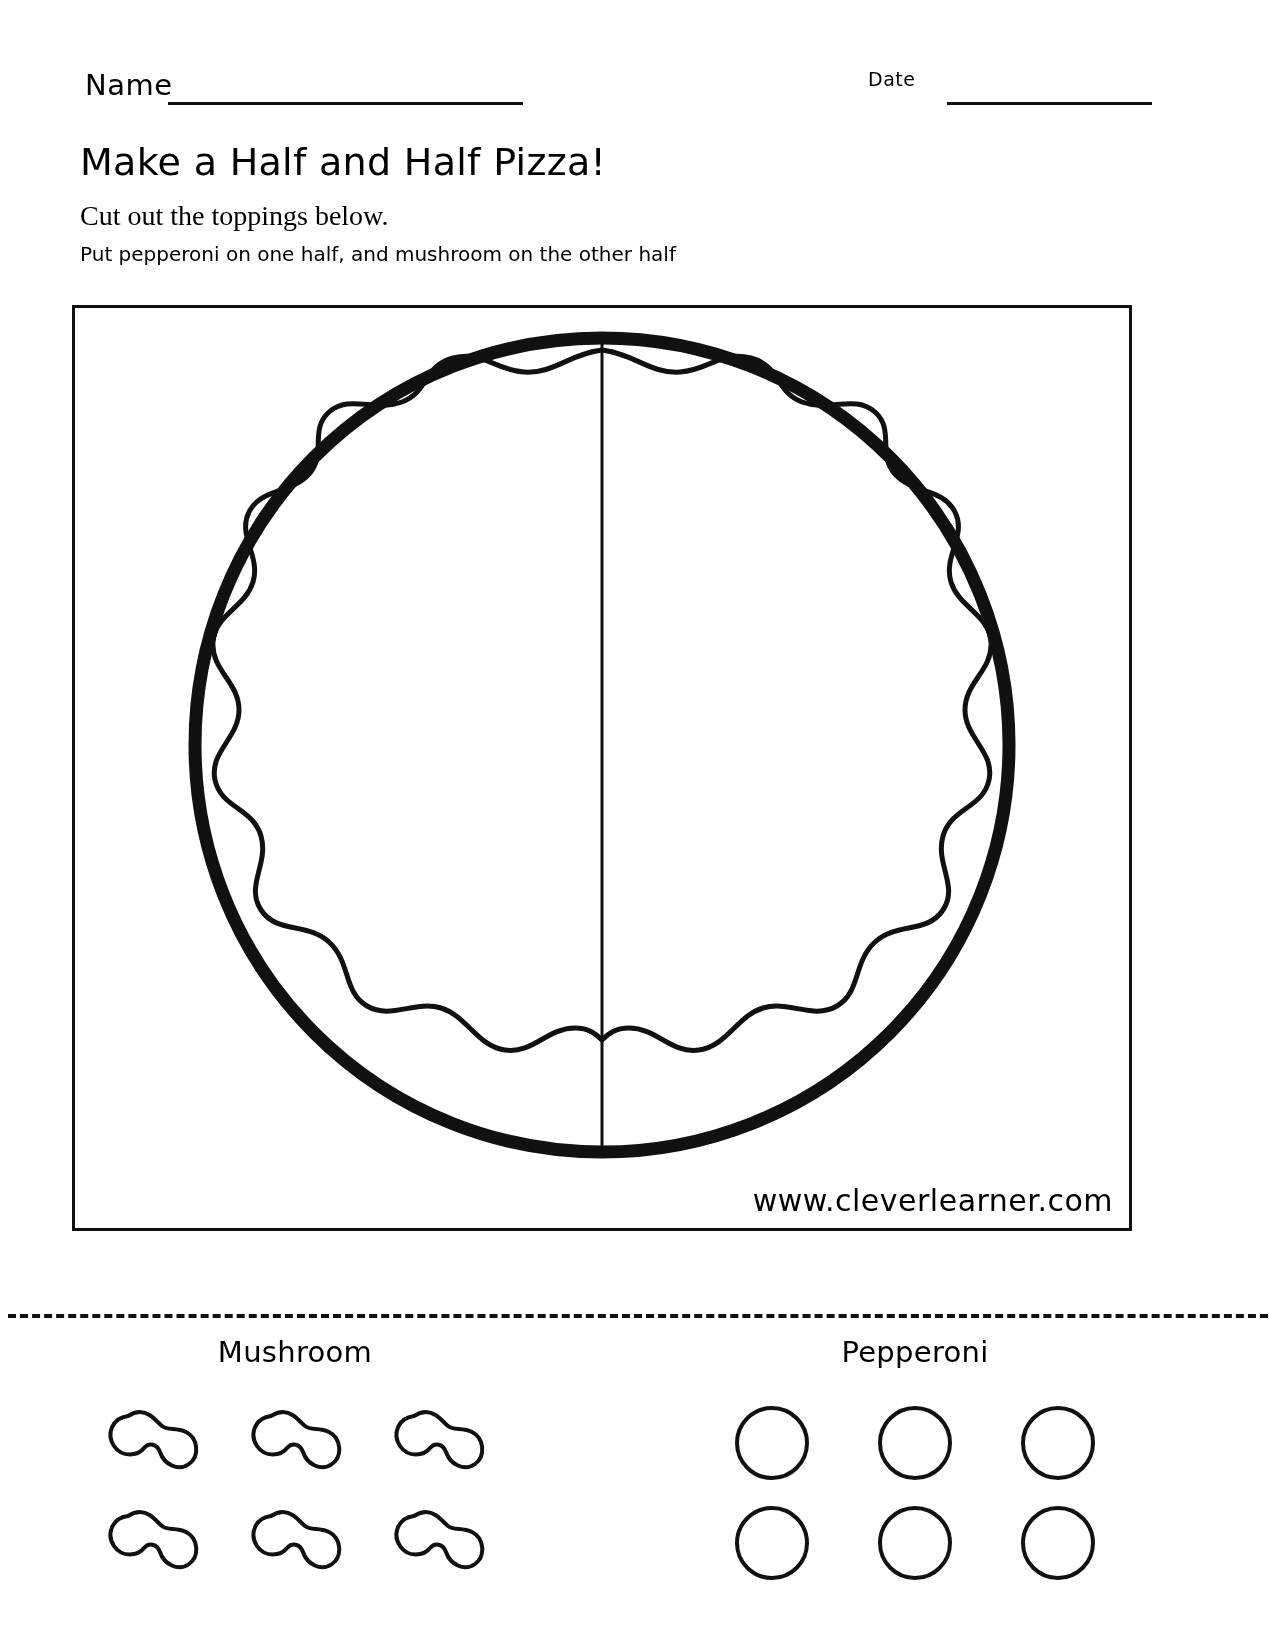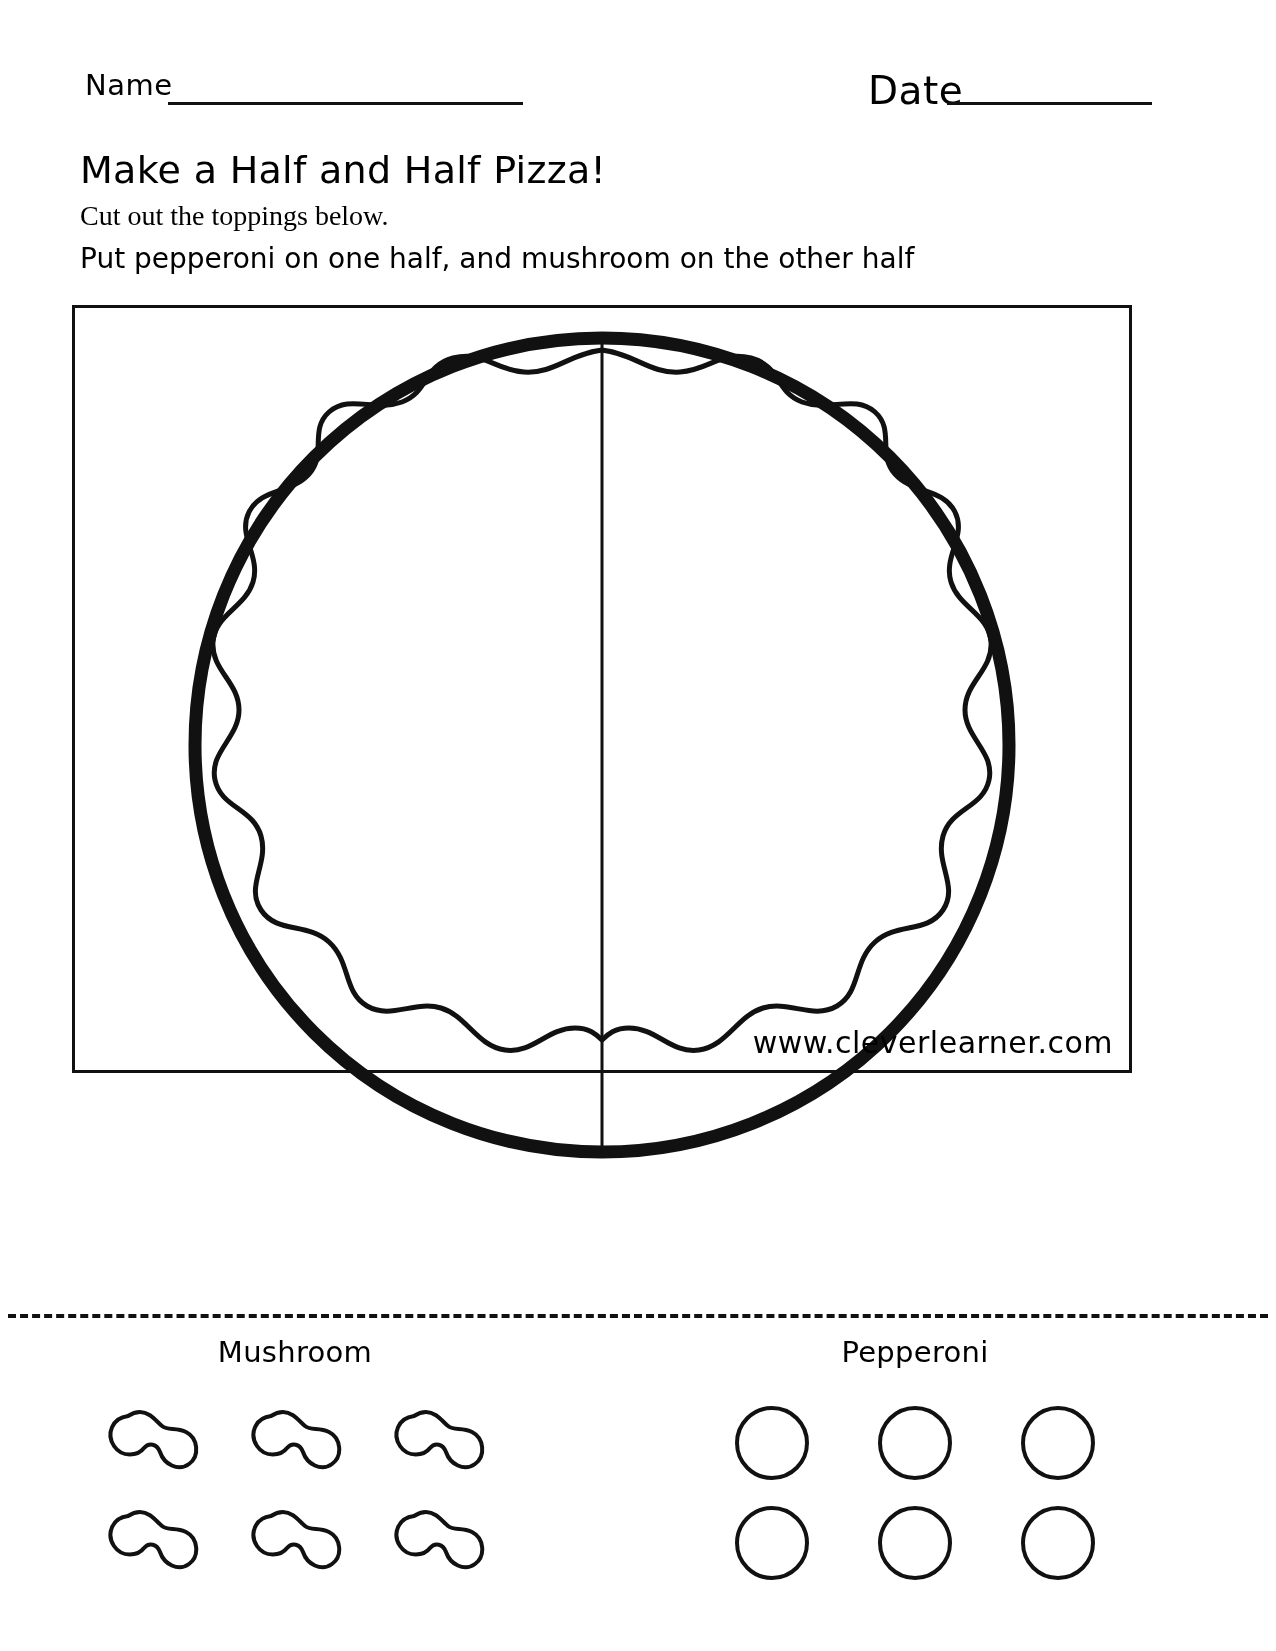--- a/index.html
+++ b/index.html
@@ -36,64 +36,63 @@
     left: 168px;
     top: 34px;
     width: 355px;
     height: 3px;
     background: #111;
   }
   .date-label {
     position: absolute;
     left: 868px;
     top: 0;
-    font-size: 39px;
+    font-size: 19px;
     letter-spacing: 0.5px;
     text-align: center;
   }
   .date-rule {
     position: absolute;
     left: 947px;
     top: 34px;
     width: 205px;
     height: 3px;
     background: #111;
   }
 
   
   .title {
     position: absolute;
     left: 80px;
     top: 140px;
     font-size: 38px;
     font-weight: 500;
     letter-spacing: 0.3px;
-    margin-top: 8px;
   }
   .instr1 {
     position: absolute;
     left: 80px;
     top: 200px;
     font-size: 28px;
     font-family: Liberation Serif, serif;
   }
   .instr2 {
     position: absolute;
     left: 80px;
     top: 242px;
-    font-size: 28px;
+    font-size: 20px;
   }
 
   
   .pizza-frame {
     position: absolute;
     left: 72px;
     top: 305px;
     width: 1060px;
-    height: 768px;
+    height: 926px;
     border: 3px solid #111;
     box-sizing: border-box;
     background: #fff;
   }
   .pizza-svg {
     position: absolute;
     left: 0;
     top: 0;
   }
   .site-url {

